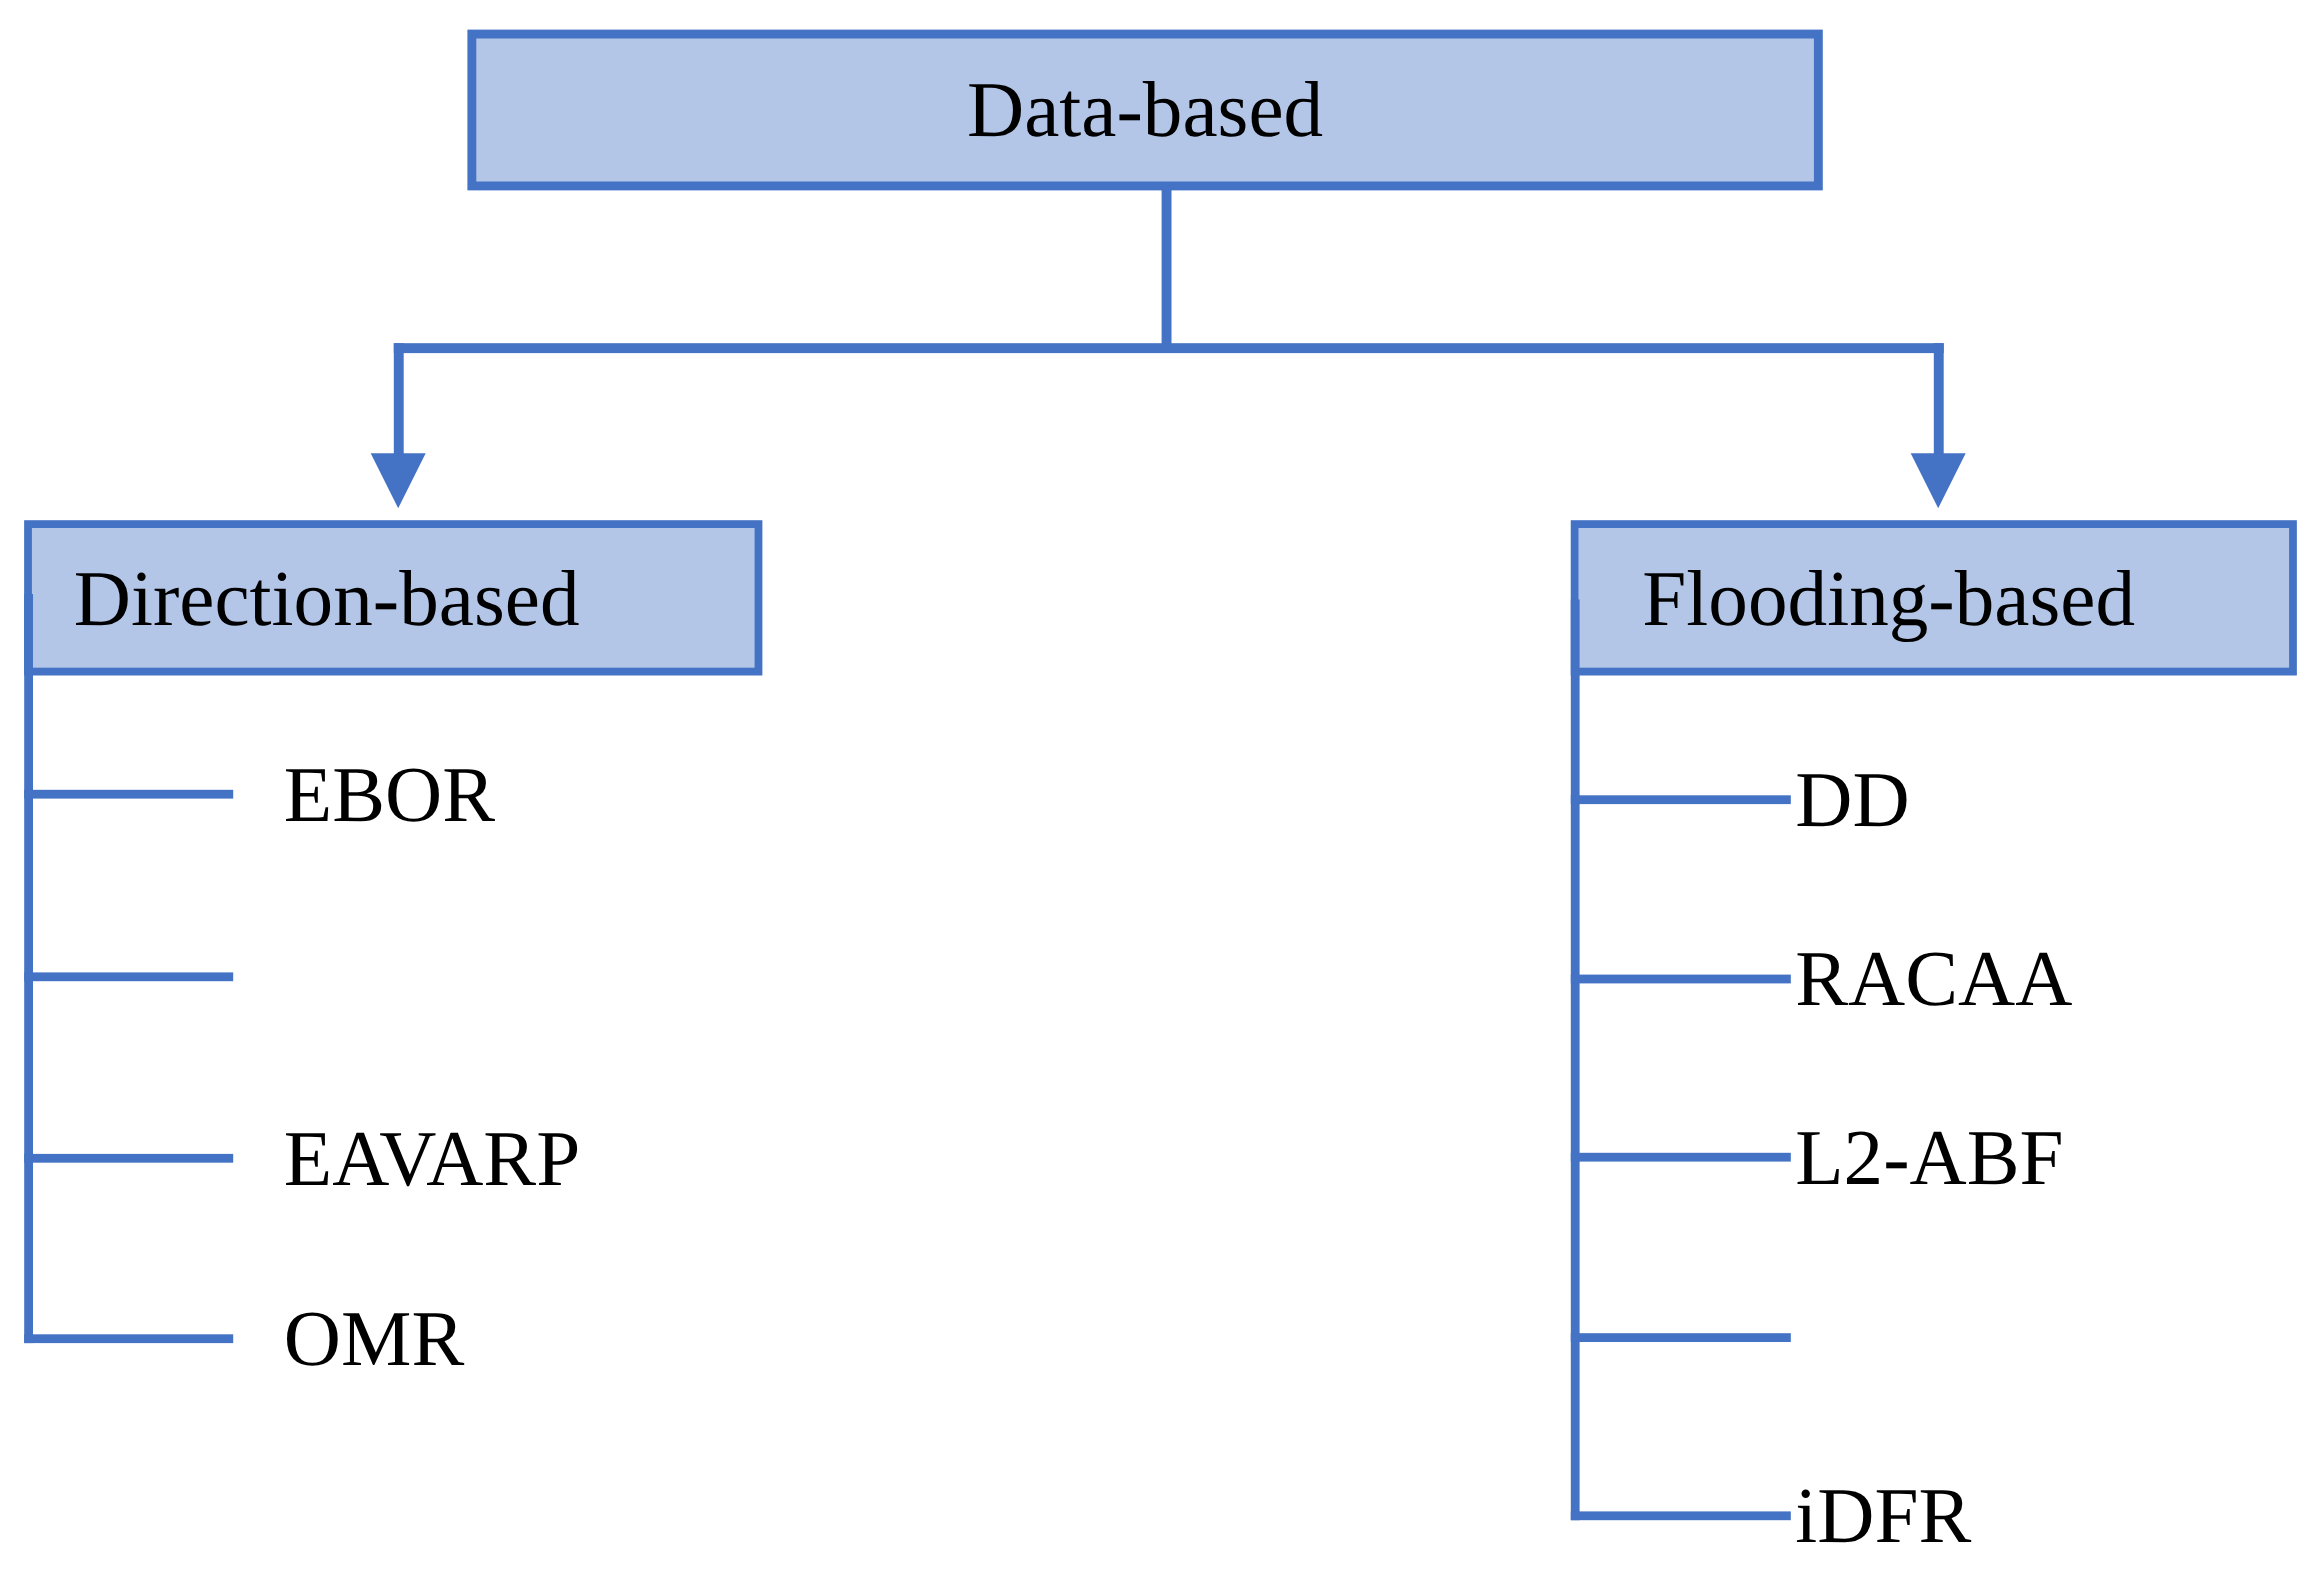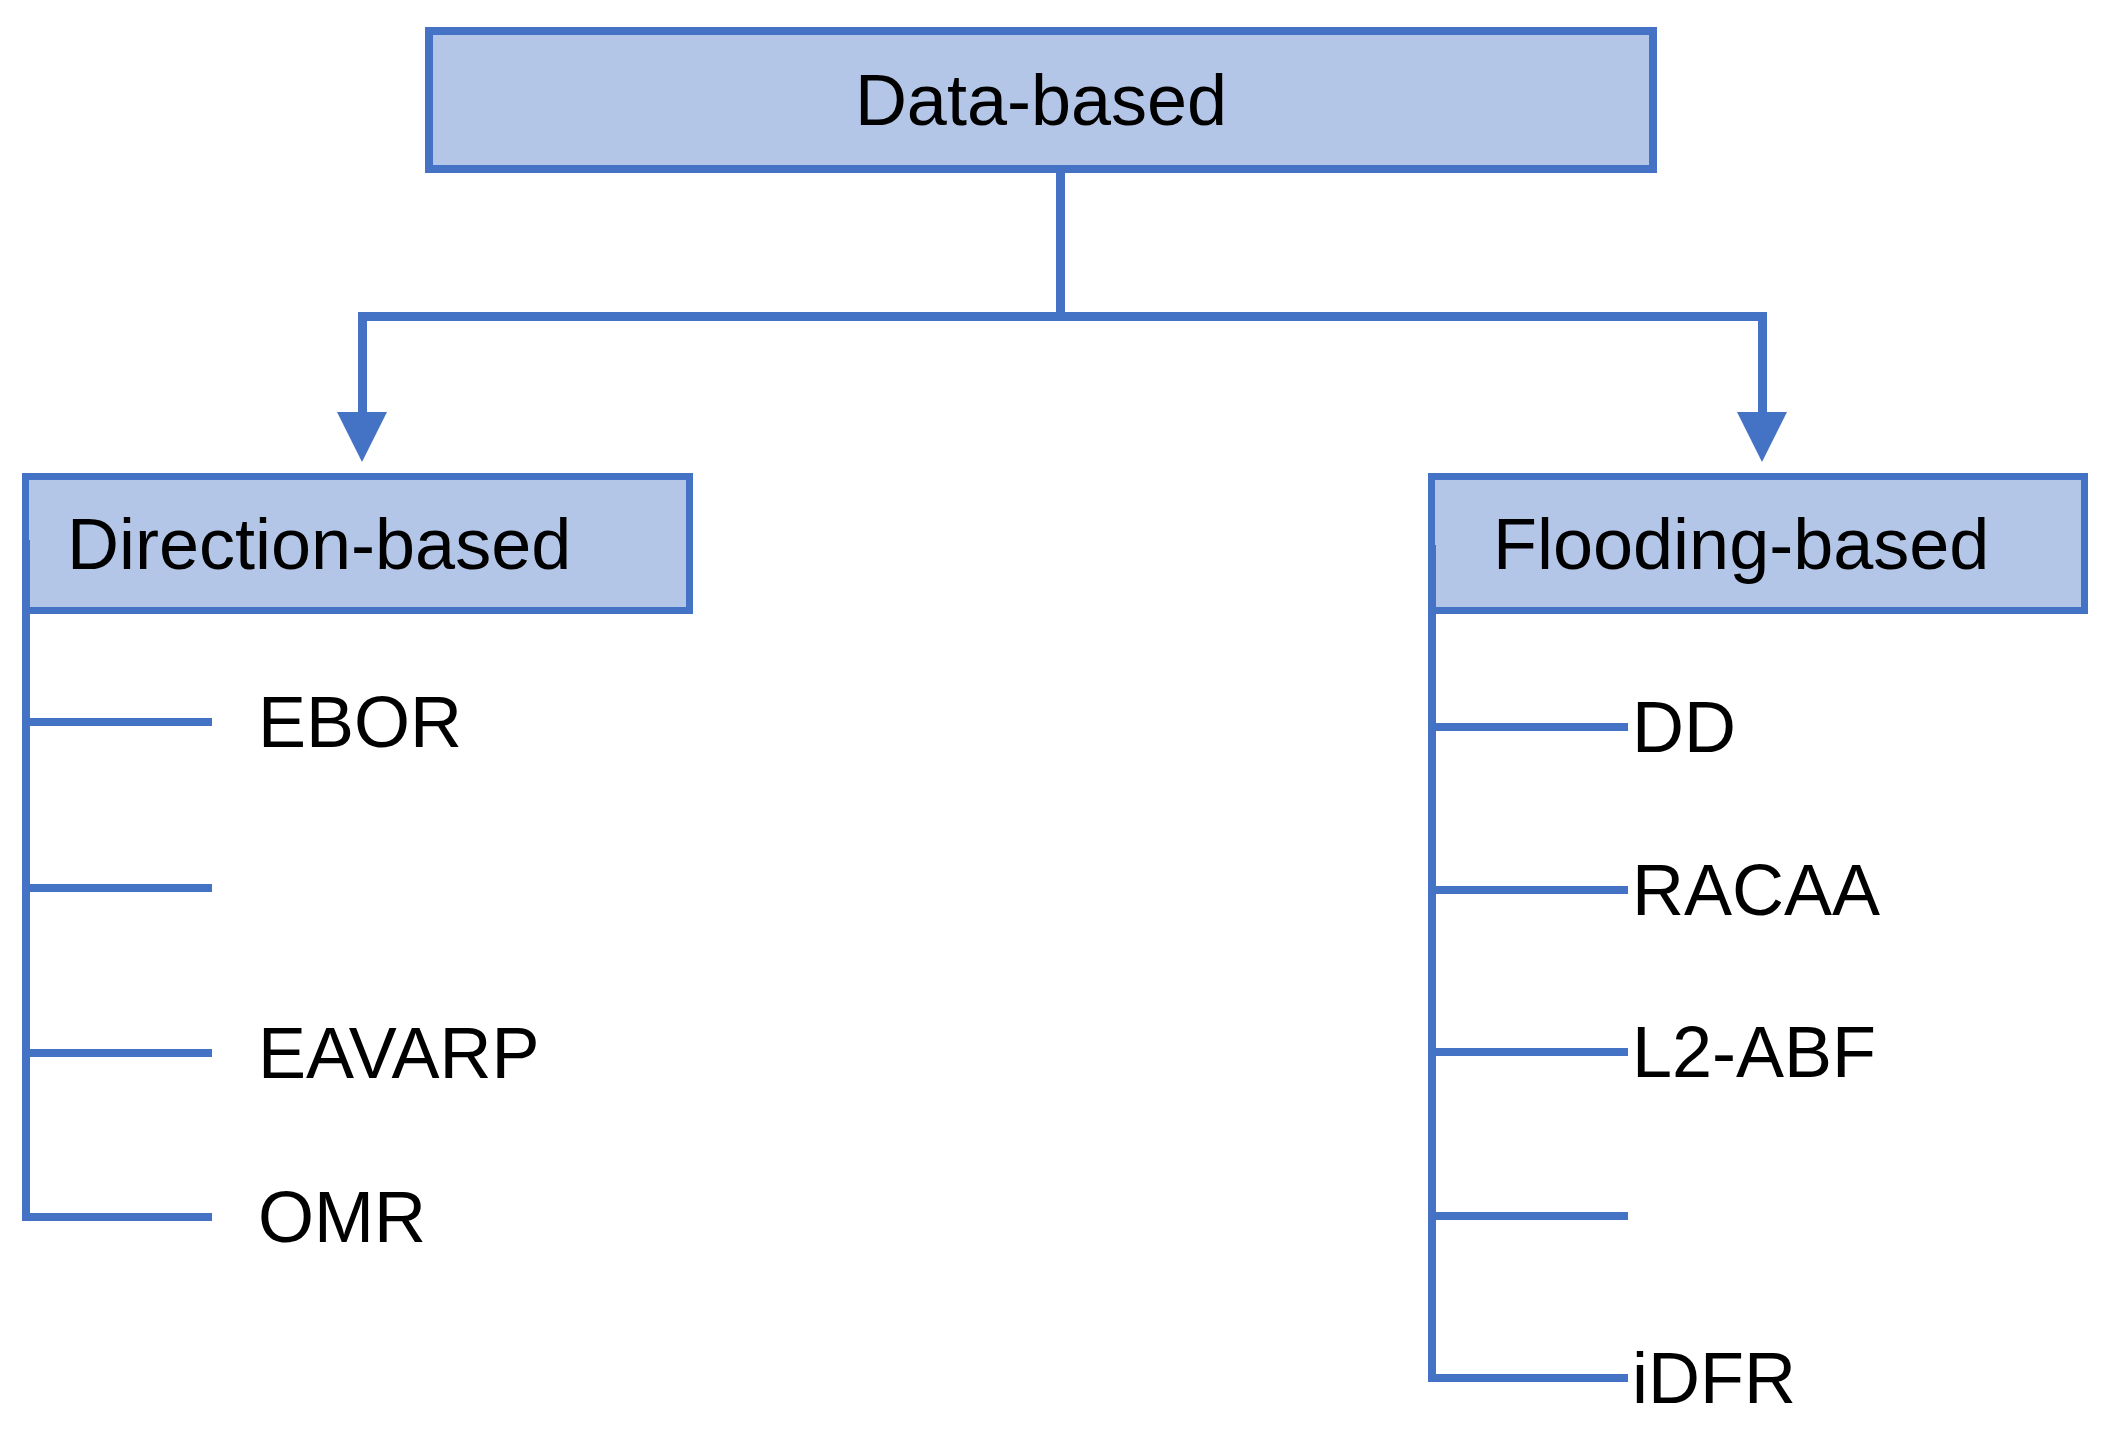--- a/index.html
+++ b/index.html
@@ -6,21 +6,21 @@
     margin: 0;
     padding: 0;
     background: #ffffff;
   }
   .canvas {
     position: relative;
     width: 2110px;
     height: 1431px;
     background: #ffffff;
     overflow: hidden;
-    font-family: Liberation Sans, sans-serif;
+    font-family: Liberation Serif, serif;
     color: var(--text, #000000);
   }
   
   .box {
     position: absolute;
     box-sizing: border-box;
     background: var(--fill, #b4c6e7);
     border: 7px solid var(--accent, #4472c4);
     display: flex;
     align-items: center;

